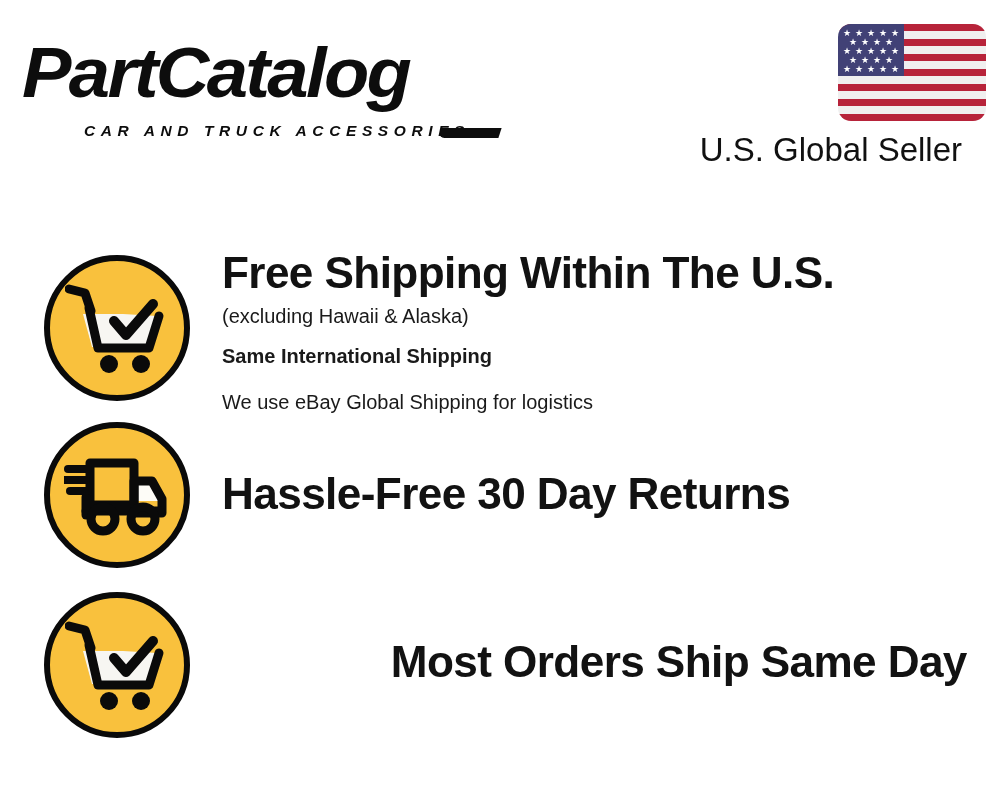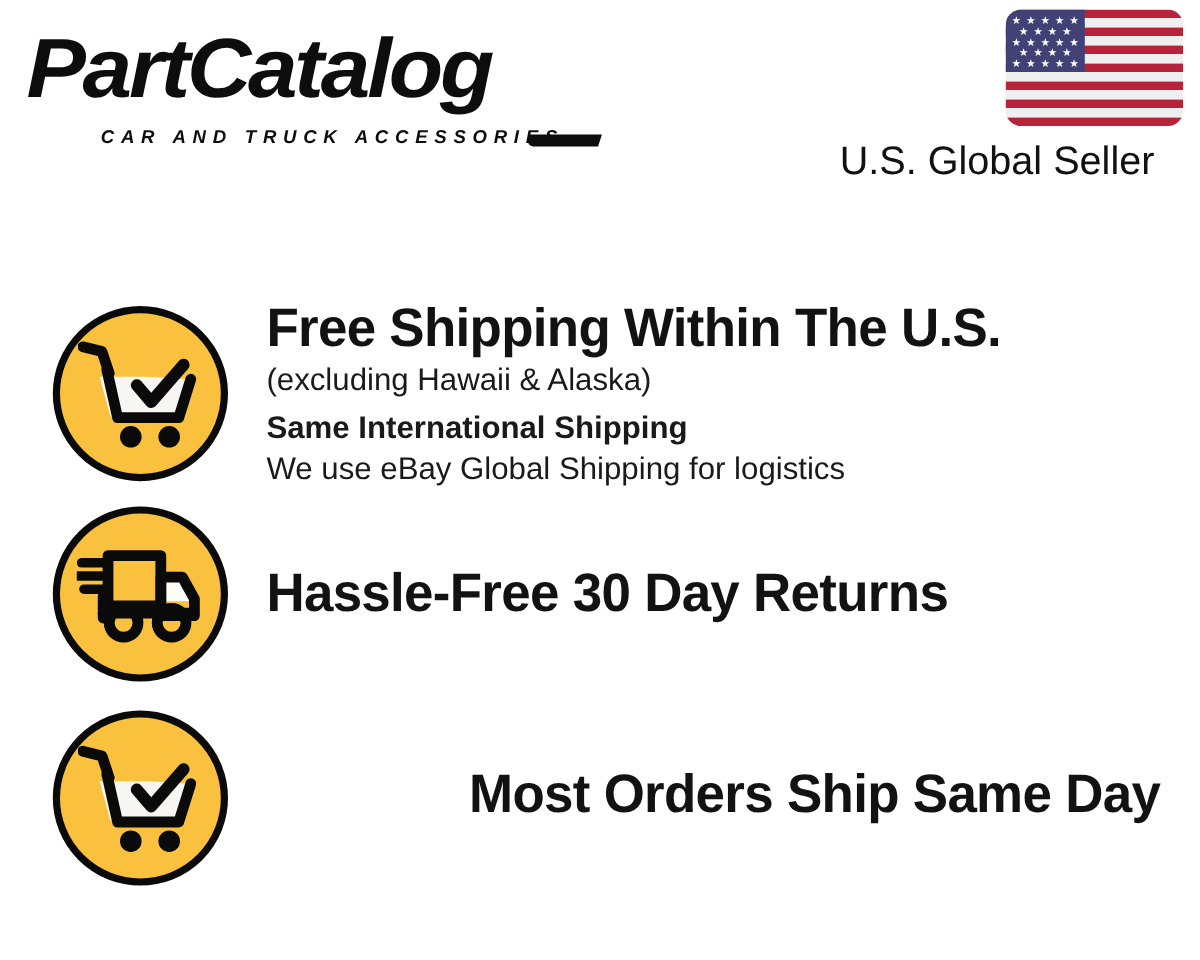--- a/index.html
+++ b/index.html
@@ -13,21 +13,21 @@
     position: relative;
     overflow: hidden;
     font-family: "Liberation Sans", sans-serif;
     color: #111111;
     -webkit-font-smoothing: antialiased;
   }
 
   
   #header {
     position: absolute;
-    left: 0; top: 0;
+    left: 0; top: 16px;
     width: 976px;
     height: 180px;
   }
 
   
   #brand-logo {
     position: absolute;
     left: 22px;
     top: 20px;
     width: 470px;
@@ -164,31 +164,31 @@
     font-weight: 700;
     letter-spacing: -0.6px;
     line-height: 52px;
     color: #121212;
     white-space: nowrap;
     transform: scaleX(0.98);
     transform-origin: left center;
   }
   .feature-sub {
     font-family: "Liberation Sans", sans-serif;
-    font-size: 26px;
+    font-size: 20px;
     font-weight: 400;
     line-height: 34px;
     color: #1a1a1a;
     white-space: nowrap;
   }
   .feature-sub.bold {
     font-weight: 700;
     margin-top: 6px;
   }
-  .feature-sub.tight { margin-top: 0px; }
+  .feature-sub.tight { margin-top: 12px; }
 
   
   #feature-row-0 .feature-text { top: -8px; }
   #feature-row-1 .feature-text { top: 46px; }
   #feature-row-2 .feature-text { top: 44px; }
 </style>
 </head>
 <body>
 
 <div id="header">

